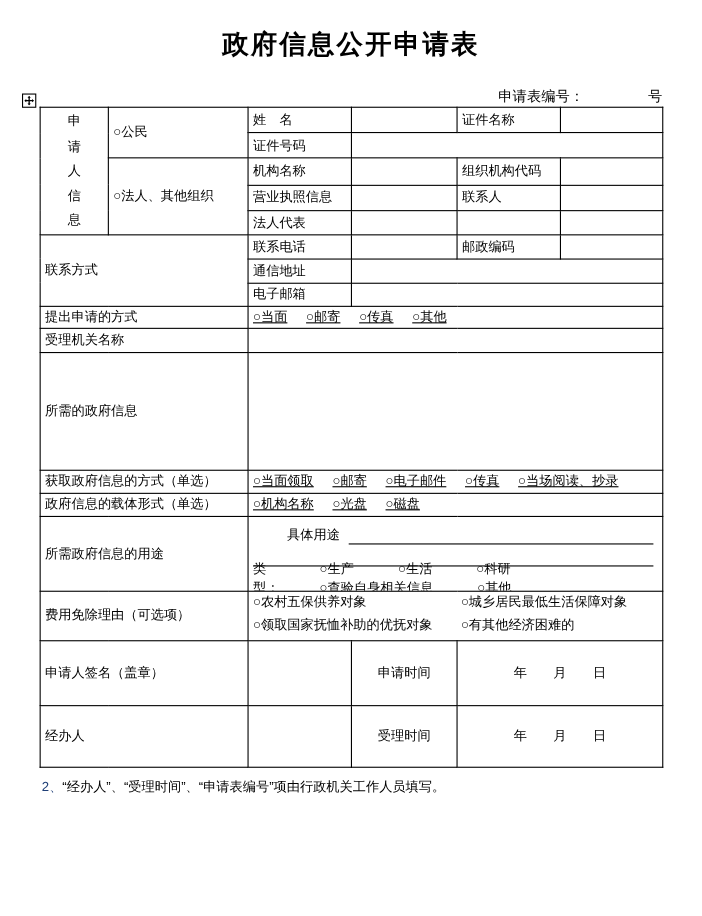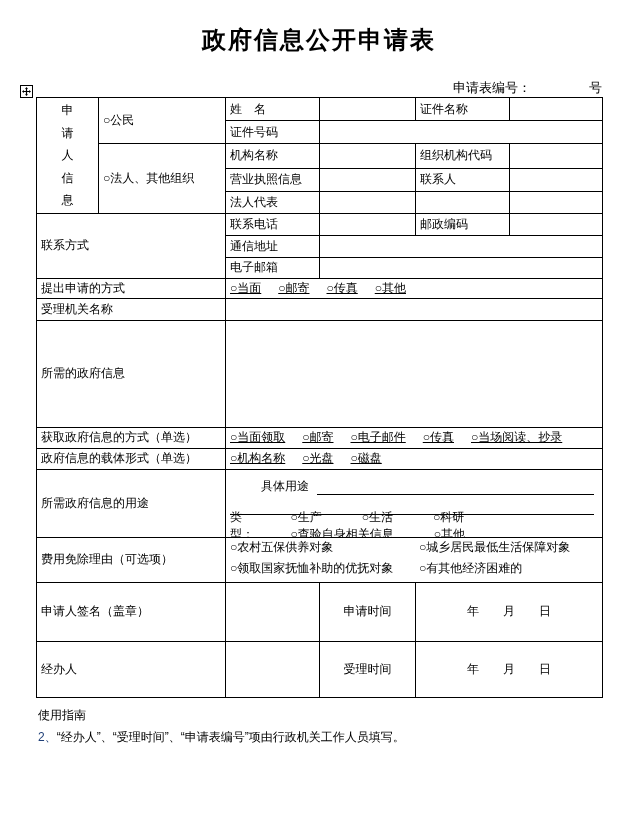--- a/index.html
+++ b/index.html
@@ -181,17 +181,16 @@
       <tr style="height:56px">
         <td class="lab" colspan="2">经办人</td>
         <td></td>
         <td class="center">受理时间</td>
         <td class="center" colspan="2">年　　月　　日</td>
       </tr>
     </tbody>
   </table>
 
   <div class="footer">
-    <p>使用指南</p>
     <p><span class="note-no">2、</span><span>“经办人”、“受理时间”、“申请表编号”项由行政机关工作人员填写。</span></p>
   </div>
 
 </div>
 
 </body></html>

